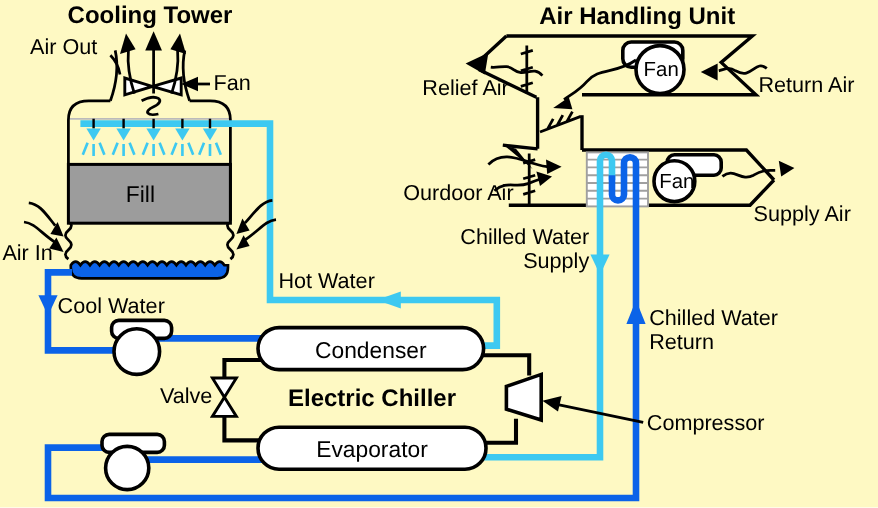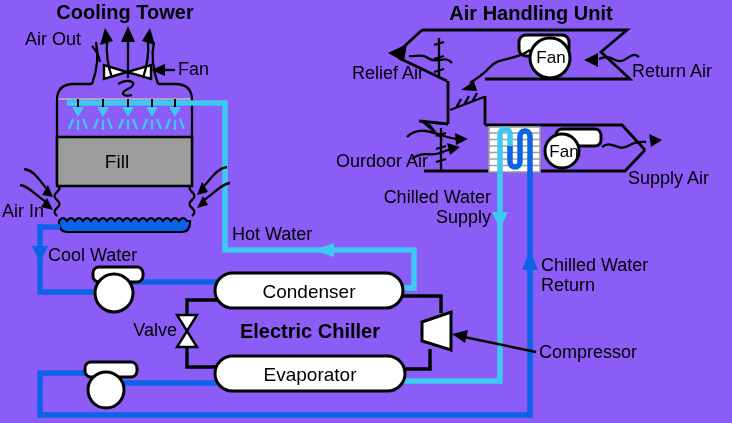--- a/index.html
+++ b/index.html
@@ -1,16 +1,16 @@
 <!DOCTYPE html>
 <html style="--hot-cyan: #3DC9F1; --cold-blue: #0B63E8; --fill-gray: #9C9C9C; --fin-gray: #A0A0A0; --basin-blue: #0B63E8;"><head>
 <meta charset="utf-8">
 <style>
   html,body{margin:0;padding:0;background:#fff;}
-  #stage{position:relative;width:732px;height:423px;background:#8b5cf6;overflow:hidden;}
+  #stage{position:relative;width:732px;height:423px;background:#fef9c3;overflow:hidden;}
   svg{display:block;}
   .duct{stroke:#000;stroke-width:2.8;fill:none;}
   .thin{stroke:#000;stroke-width:2.3;fill:none;}
   .blk{stroke:#000;stroke-width:3.4;fill:none;}
   .sym{stroke:#000;stroke-width:3;fill:#fff;}
   .sym2{stroke:#000;stroke-width:2.4;fill:#fff;}
   .pipe-hot{stroke:var(--hot-cyan);stroke-width:5.5;fill:none;}
   .pipe-cold{stroke:var(--cold-blue);stroke-width:5.5;fill:none;}
   .fill-hot{fill:var(--hot-cyan);stroke:none;}
   .fill-cold{fill:var(--cold-blue);stroke:none;}

